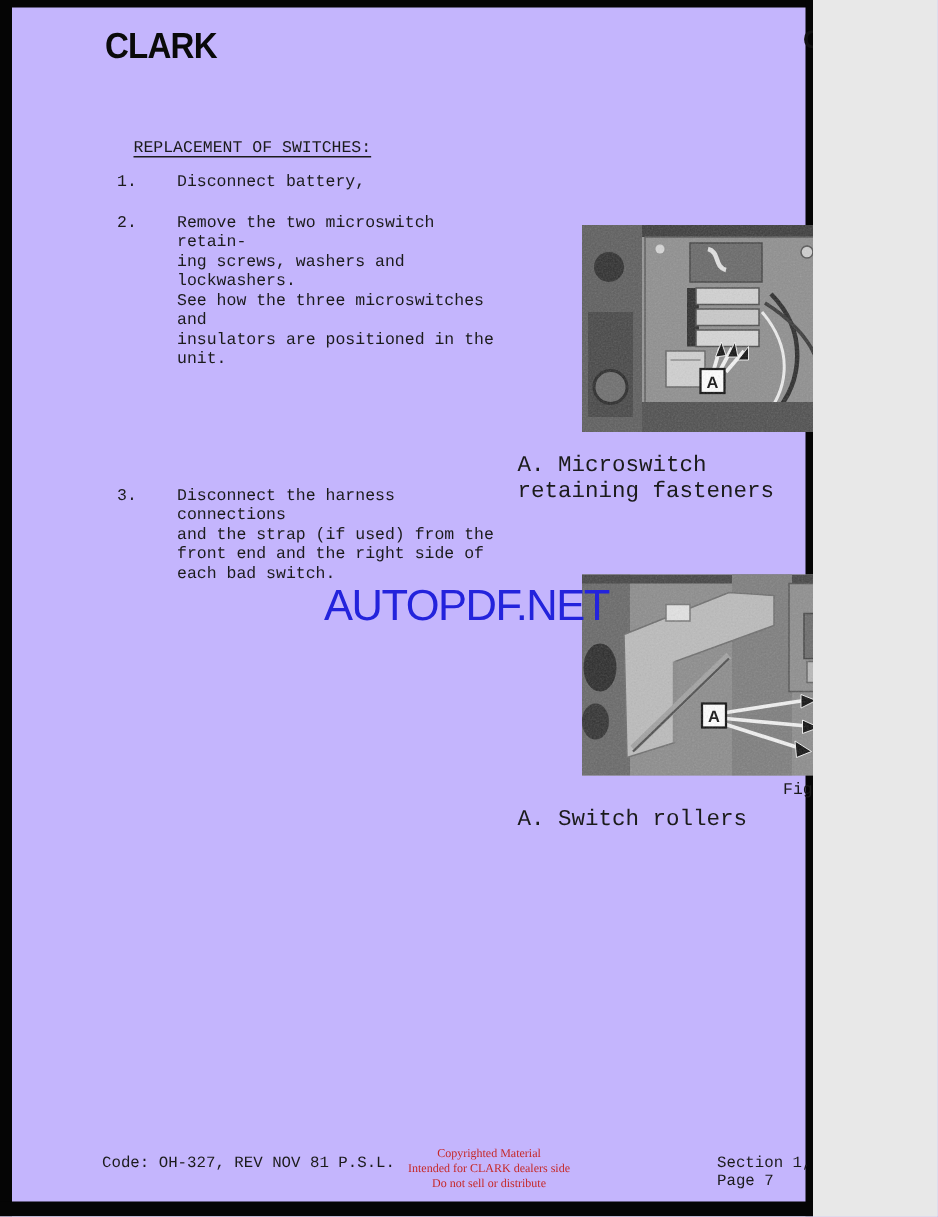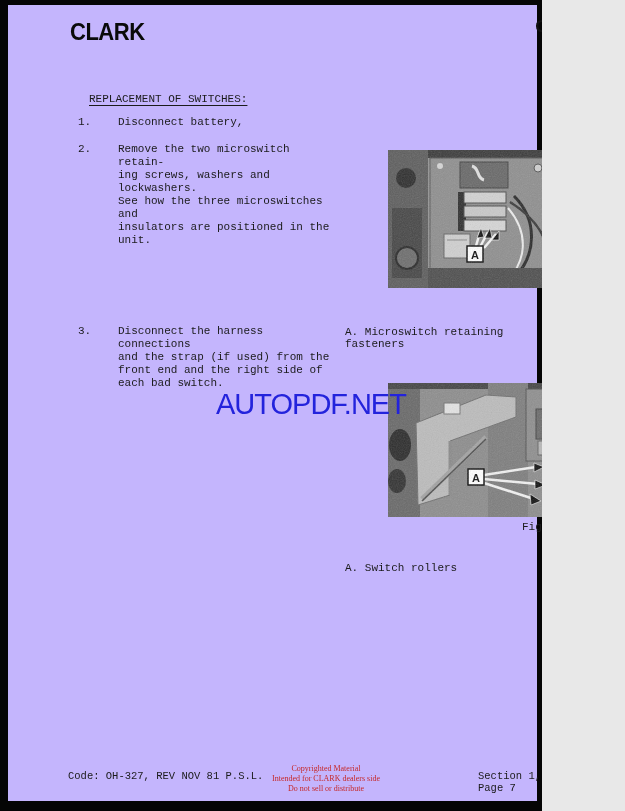--- a/index.html
+++ b/index.html
@@ -42,21 +42,21 @@
   .s2{top:143px;}
   .s3{top:325px;}
 
   .photo{position:absolute;width:230px;background:#8f8f8f;}
   .photo1{left:388px;top:150px;height:138px;}
   .photo2{left:388px;top:383px;height:134px;}
 
   .figlabel{position:absolute;left:388px;width:200px;text-align:right;font-size:11px;}
   .fl1{top:287px;}
   .fl2{top:521px;}
-  .figcap{position:absolute;left:345px;font-size:11px;margin-top:24px;}
+  .figcap{position:absolute;left:345px;font-size:15px;}
   .fc1{top:302px;}
   .fc2{top:538px;}
 
   .watermark{
     position:absolute;left:216px;top:388px;z-index:6;
     font-family:"Liberation Sans",sans-serif;
     font-size:29px;letter-spacing:-1px;color:#2323dc;
   }
 
   .foot-code{position:absolute;left:68px;top:770px;font-size:10.5px;}

